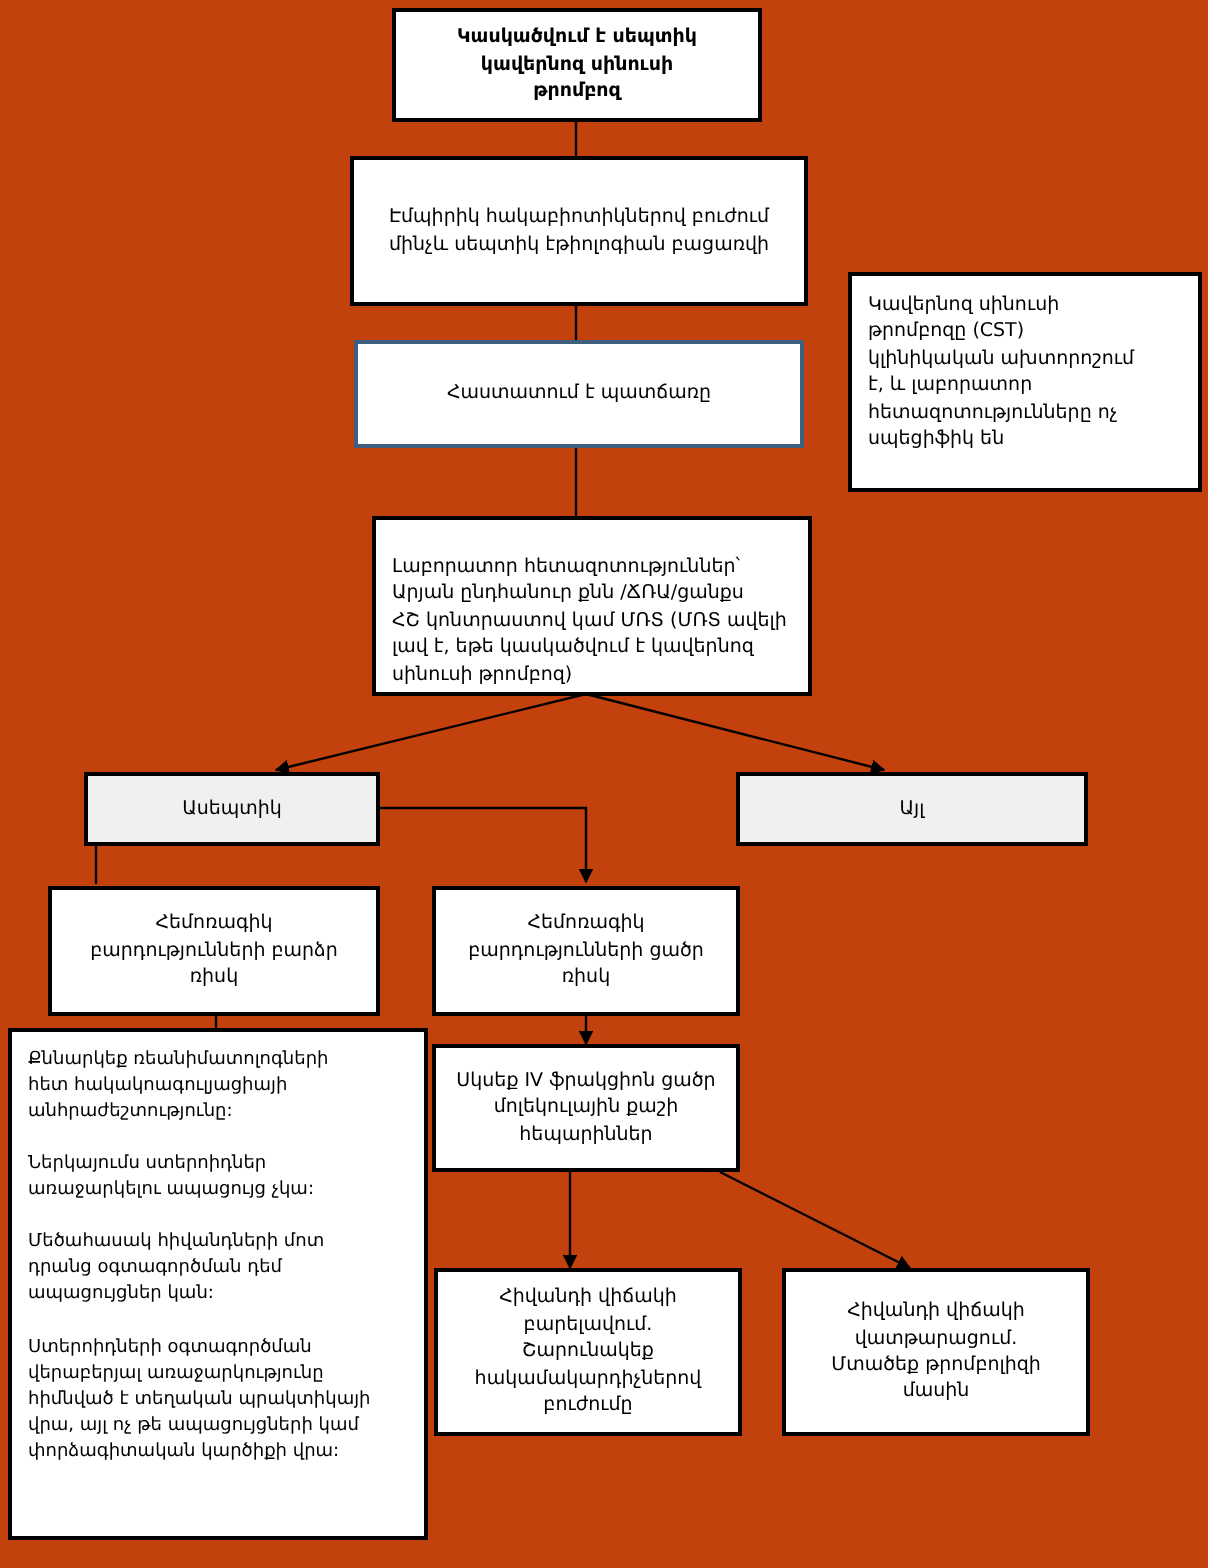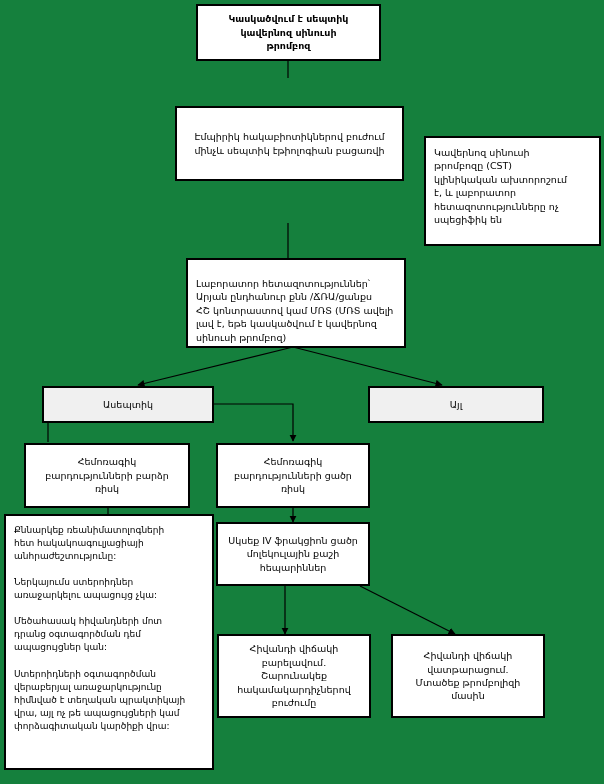--- a/index.html
+++ b/index.html
@@ -7,21 +7,21 @@
     padding: 0;
     background: #ffffff;
   }
   body {
     font-family: "DejaVu Sans", sans-serif;
   }
   #canvas {
     position: relative;
     width: 604px;
     height: 784px;
-    background: #15803d;
+    background: #c2410c;
     overflow: hidden;
   }
   .node {
     position: absolute;
     box-sizing: border-box;
     border: 2px solid #000000;
     background: #ffffff;
     display: flex;
     align-items: center;
     justify-content: center;
@@ -94,38 +94,39 @@
 
     <path class="ln" d="M 285 586 L 285 634" marker-end="url(#arrow)"></path>
 
     <path class="ln" d="M 360 586 L 455 634" marker-end="url(#arrow)"></path>
   </svg>
 
   <div class="node bold" style="left:196px; top:4px; width:185px; height:57px;">Կասկածվում է սեպտիկ
 կավերնոզ սինուսի
 թրոմբոզ</div>
 
-  <div class="node" style="left:175px; top:78px; width:229px; height:75px;margin-top:28px;">Էմպիրիկ հակաբիոտիկներով բուժում
+  <div class="node" style="left:175px; top:78px; width:229px; height:75px;">Էմպիրիկ հակաբիոտիկներով բուժում
 մինչև սեպտիկ էթիոլոգիան բացառվի</div>
 
+  <div class="node blue-border" style="left:177px; top:170px; width:225px; height:54px;">Հաստատում է պատճառը</div>
 
   <div class="node left-align" style="left:424px; top:136px; width:177px; height:110px;">Կավերնոզ սինուսի
 թրոմբոզը (CST)
 կլինիկական ախտորոշում
 է, և լաբորատոր
 հետազոտությունները ոչ
 սպեցիֆիկ են</div>
 
   <div class="node just-align" style="left:186px; top:258px; width:220px; height:90px;">Լաբորատոր          հետազոտություններ՝
 Արյան ընդհանուր քնն /ՃՌԱ/ցանքս
 ՀՇ կոնտրաստով  կամ ՄՌՏ (ՄՌՏ ավելի
 լավ է, եթե կասկածվում է կավերնոզ
 սինուսի թրոմբոզ)</div>
 
-  <div class="node grey" style="left:42px; top:386px; width:172px; height:37px;">Ասեպտիկ</div>
+  <div class="node grey" style="left:42px; top:386px; width:148px; height:37px;">Ասեպտիկ</div>
 
   <div class="node grey" style="left:368px; top:386px; width:176px; height:37px;">Այլ</div>
 
   <div class="node" style="left:24px; top:443px; width:166px; height:65px;">Հեմոռագիկ
 բարդությունների բարձր
 ռիսկ</div>
 
   <div class="node" style="left:216px; top:443px; width:154px; height:65px;">Հեմոռագիկ
 բարդությունների ցածր
 ռիսկ</div>

